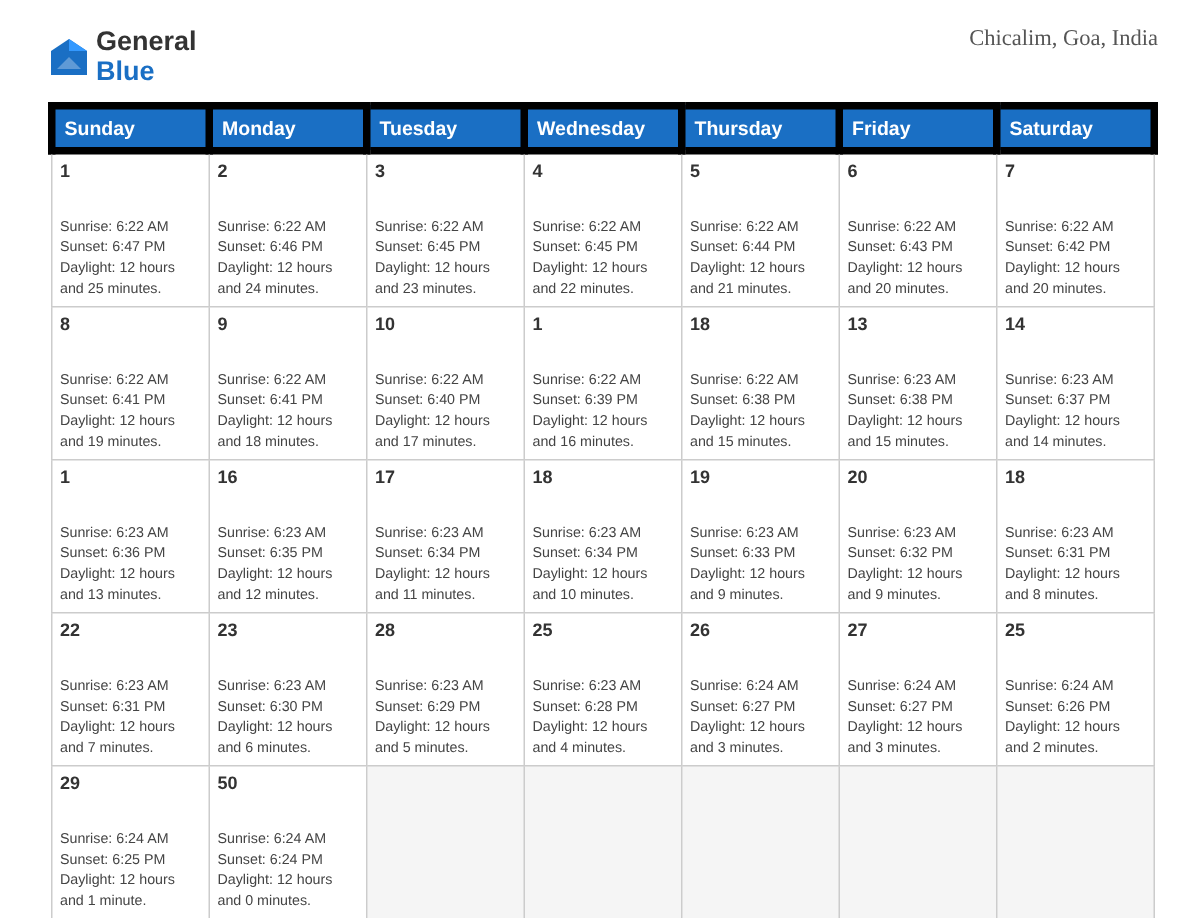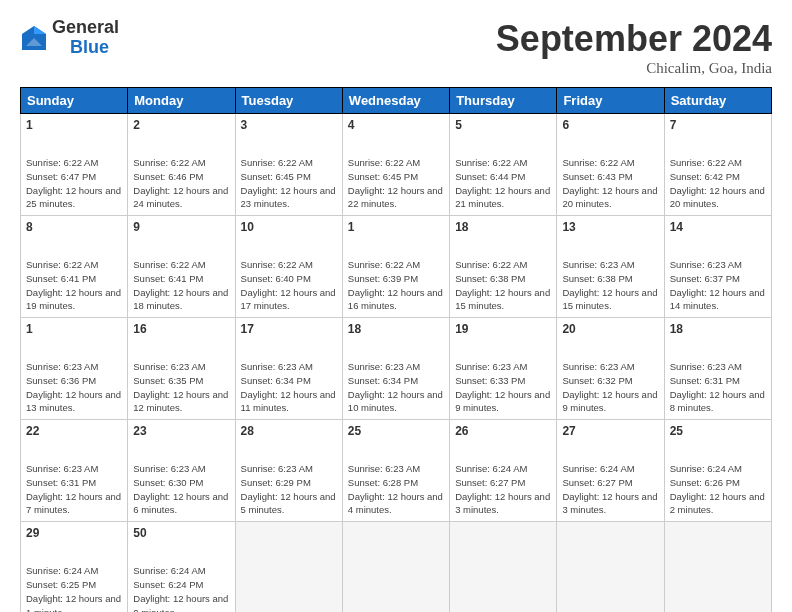--- a/index.html
+++ b/index.html
@@ -6,21 +6,21 @@
     body {
       width: 792px;
       height: 612px;
       font-family: Arial, sans-serif;
       background: #fff;
       overflow: hidden;
     }
     .page {
       width: 792px;
       height: 612px;
-      padding: 18px 20px 10px 20px;
+      padding: 18px 20px 10px 32px;
       display: flex;
       flex-direction: column;
     }
     .header {
       display: flex;
       justify-content: space-between;
       align-items: flex-start;
       margin-bottom: 10px;
     }
     .logo {
@@ -34,21 +34,20 @@
     }
     .logo-general {
       font-size: 18px;
       font-weight: bold;
       color: #333;
     }
     .logo-blue {
       font-size: 18px;
       font-weight: bold;
       color: #1a6fc4;
-      margin-left: 18px;
     }
     .logo-icon {
       width: 28px;
       height: 28px;
       margin-right: 4px;
     }
     .title-block {
       text-align: right;
     }
     .month-title {
@@ -67,21 +66,21 @@
       border-collapse: collapse;
       width: 100%;
       table-layout: fixed;
     }
     .calendar th {
       background: #1a6fc4;
       color: #fff;
       text-align: left;
       padding: 5px 6px;
       font-size: 13px;
-      border: 1px solid #000000;
+      border: 5px solid #000000;
       margin-left: 32px;
     }
     .calendar td {
       border: 1px solid #ccc;
       vertical-align: top;
       padding: 4px 5px;
       font-size: 9.5px;
       color: #333;
       background: #fff;
       height: 82px;
@@ -112,21 +111,20 @@
         <polygon points="14,2 26,10 26,26 2,26 2,10" fill="#1a6fc4"></polygon>
         <polygon points="14,2 26,10 14,10" fill="#3399ff"></polygon>
         <polygon points="14,14 22,22 6,22" fill="#fff" opacity="0.3"></polygon>
       </svg>
       <div class="logo-text">
         <span class="logo-general">General</span>
         <span class="logo-blue">Blue</span>
       </div>
     </div>
     <div class="title-block">
-      <div class="month-title">September 2024</div>
       <div class="location">Chicalim, Goa, India</div>
     </div>
   </div>
 
   <table class="calendar">
     <thead>
       <tr>
         <th>Sunday</th>
         <th>Monday</th>
         <th>Tuesday</th>

